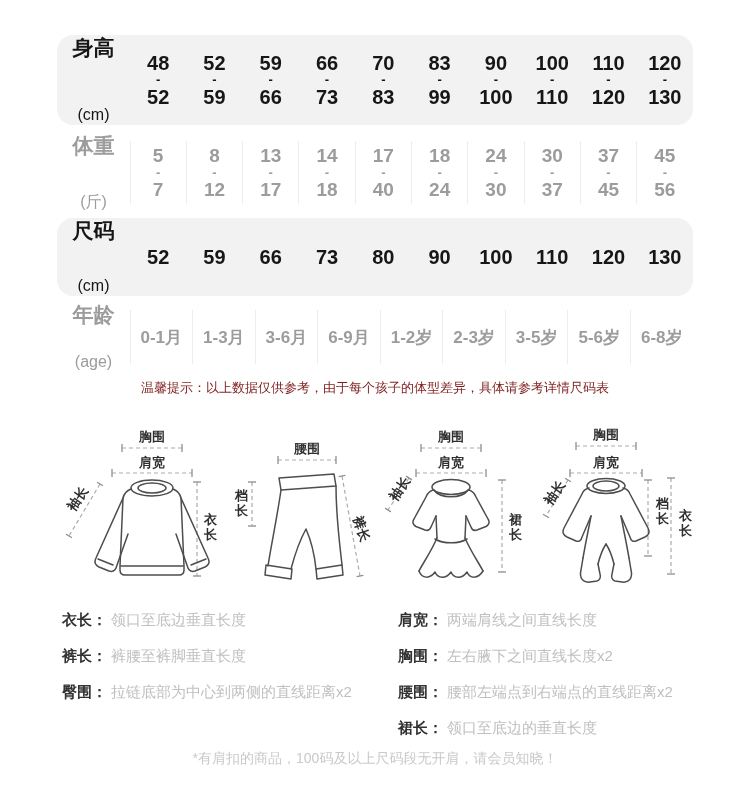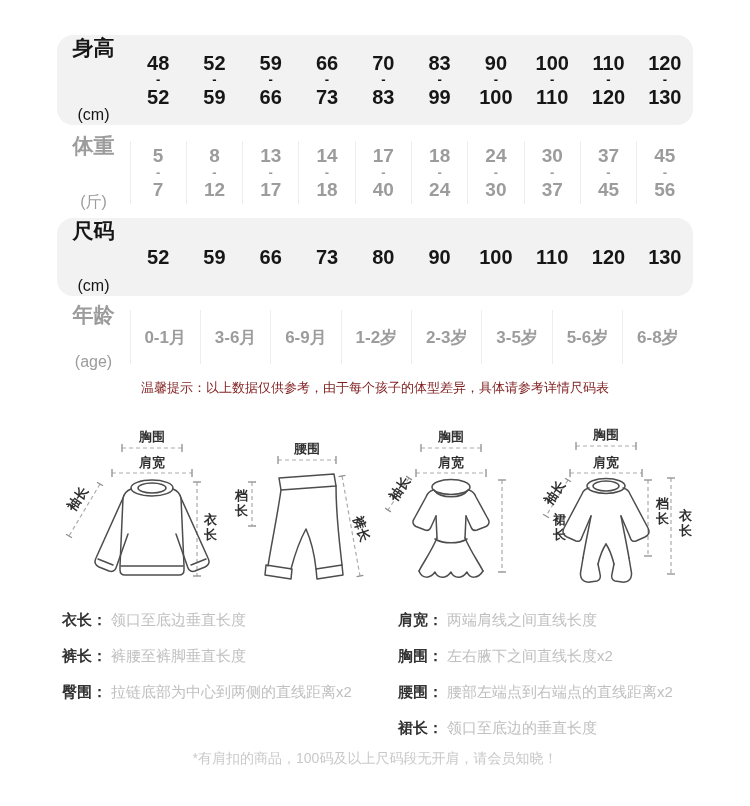--- a/index.html
+++ b/index.html
@@ -212,20 +212,23 @@
       </div>
       <div class="trow plain row-age">
         <div class="tlabel">
           <div class="lab-main">年龄</div>
           <div class="lab-unit">(age)</div>
         </div>
         <div class="tcell">
           <div class="num">0-1月</div>
         </div>
         <div class="tcell">
+          <div class="num">1-3月</div>
+        </div>
+        <div class="tcell">
           <div class="num">3-6月</div>
         </div>
         <div class="tcell">
           <div class="num">6-9月</div>
         </div>
         <div class="tcell">
           <div class="num">1-2岁</div>
         </div>
         <div class="tcell">
           <div class="num">2-3岁</div>
@@ -331,21 +334,21 @@
           <path d="M81,90 L80,112"></path>
           <path d="M50,113 C58,118 74,118 82,113"></path>
           <path d="M52,112 C46,126 38,137 34,145"></path>
           <path d="M80,112 C86,126 94,137 98,145"></path>
           <path d="M34,145 C37,153 45,153 50,146 C53,153 61,153 66,146 C69,153 77,153 82,146 C85,153 93,153 98,145"></path>
         </g>
       </svg>
       <span class="mlabel hlabel" style="left:66px;top:2px;">胸围</span>
       <span class="mlabel hlabel" style="left:66px;top:28px;">肩宽</span>
       <span class="mlabel rlabel" style="left:2px;top:54px;">袖长</span>
-      <span class="mlabel vlabel" style="left:123px;top:86px;margin-left:44px;">裙长</span>
+      <span class="mlabel vlabel" style="left:123px;top:86px;">裙长</span>
     </div>
 
     <div class="diagram" id="d4">
       <svg viewBox="0 0 175 180">
         <g class="meas">
           <line class="dash-line" x1="38" y1="20" x2="98" y2="20"></line>
           <line class="tick" x1="38" y1="16" x2="38" y2="24"></line>
             <line class="tick" x1="98" y1="16" x2="98" y2="24"></line>
           <line class="dash-line" x1="32" y1="47" x2="104" y2="47"></line>
           <line class="tick" x1="32" y1="43" x2="32" y2="51"></line>

